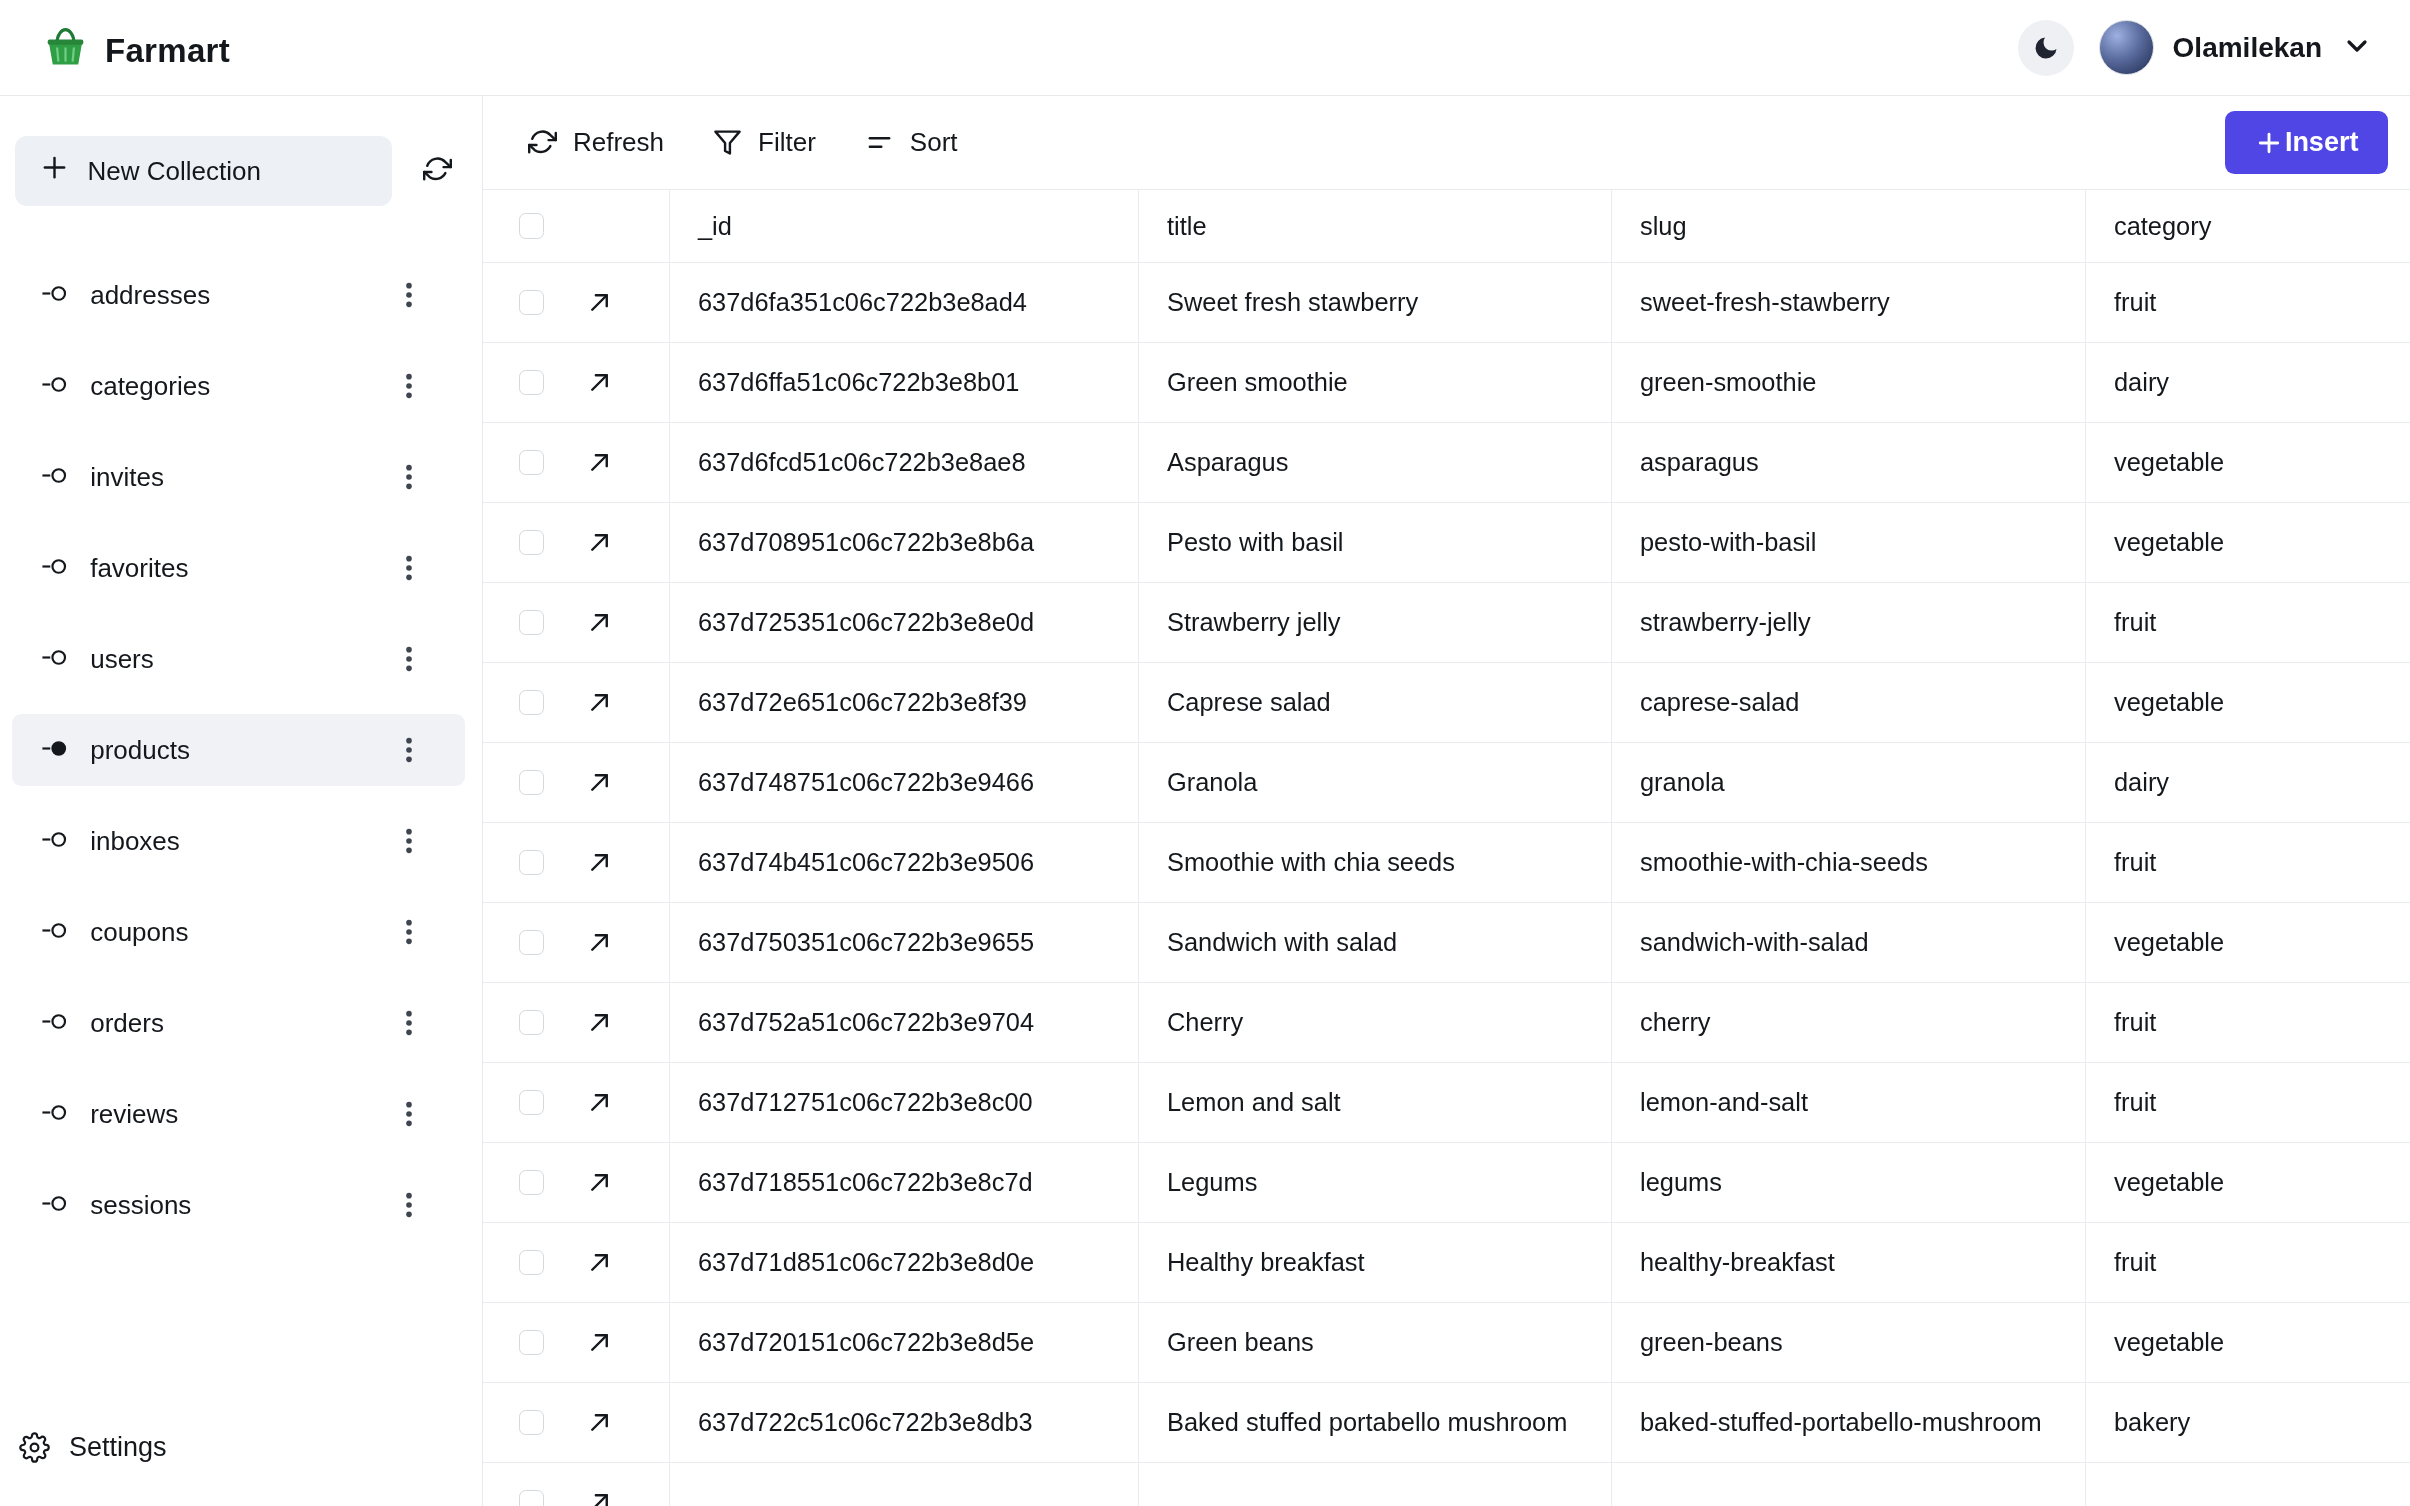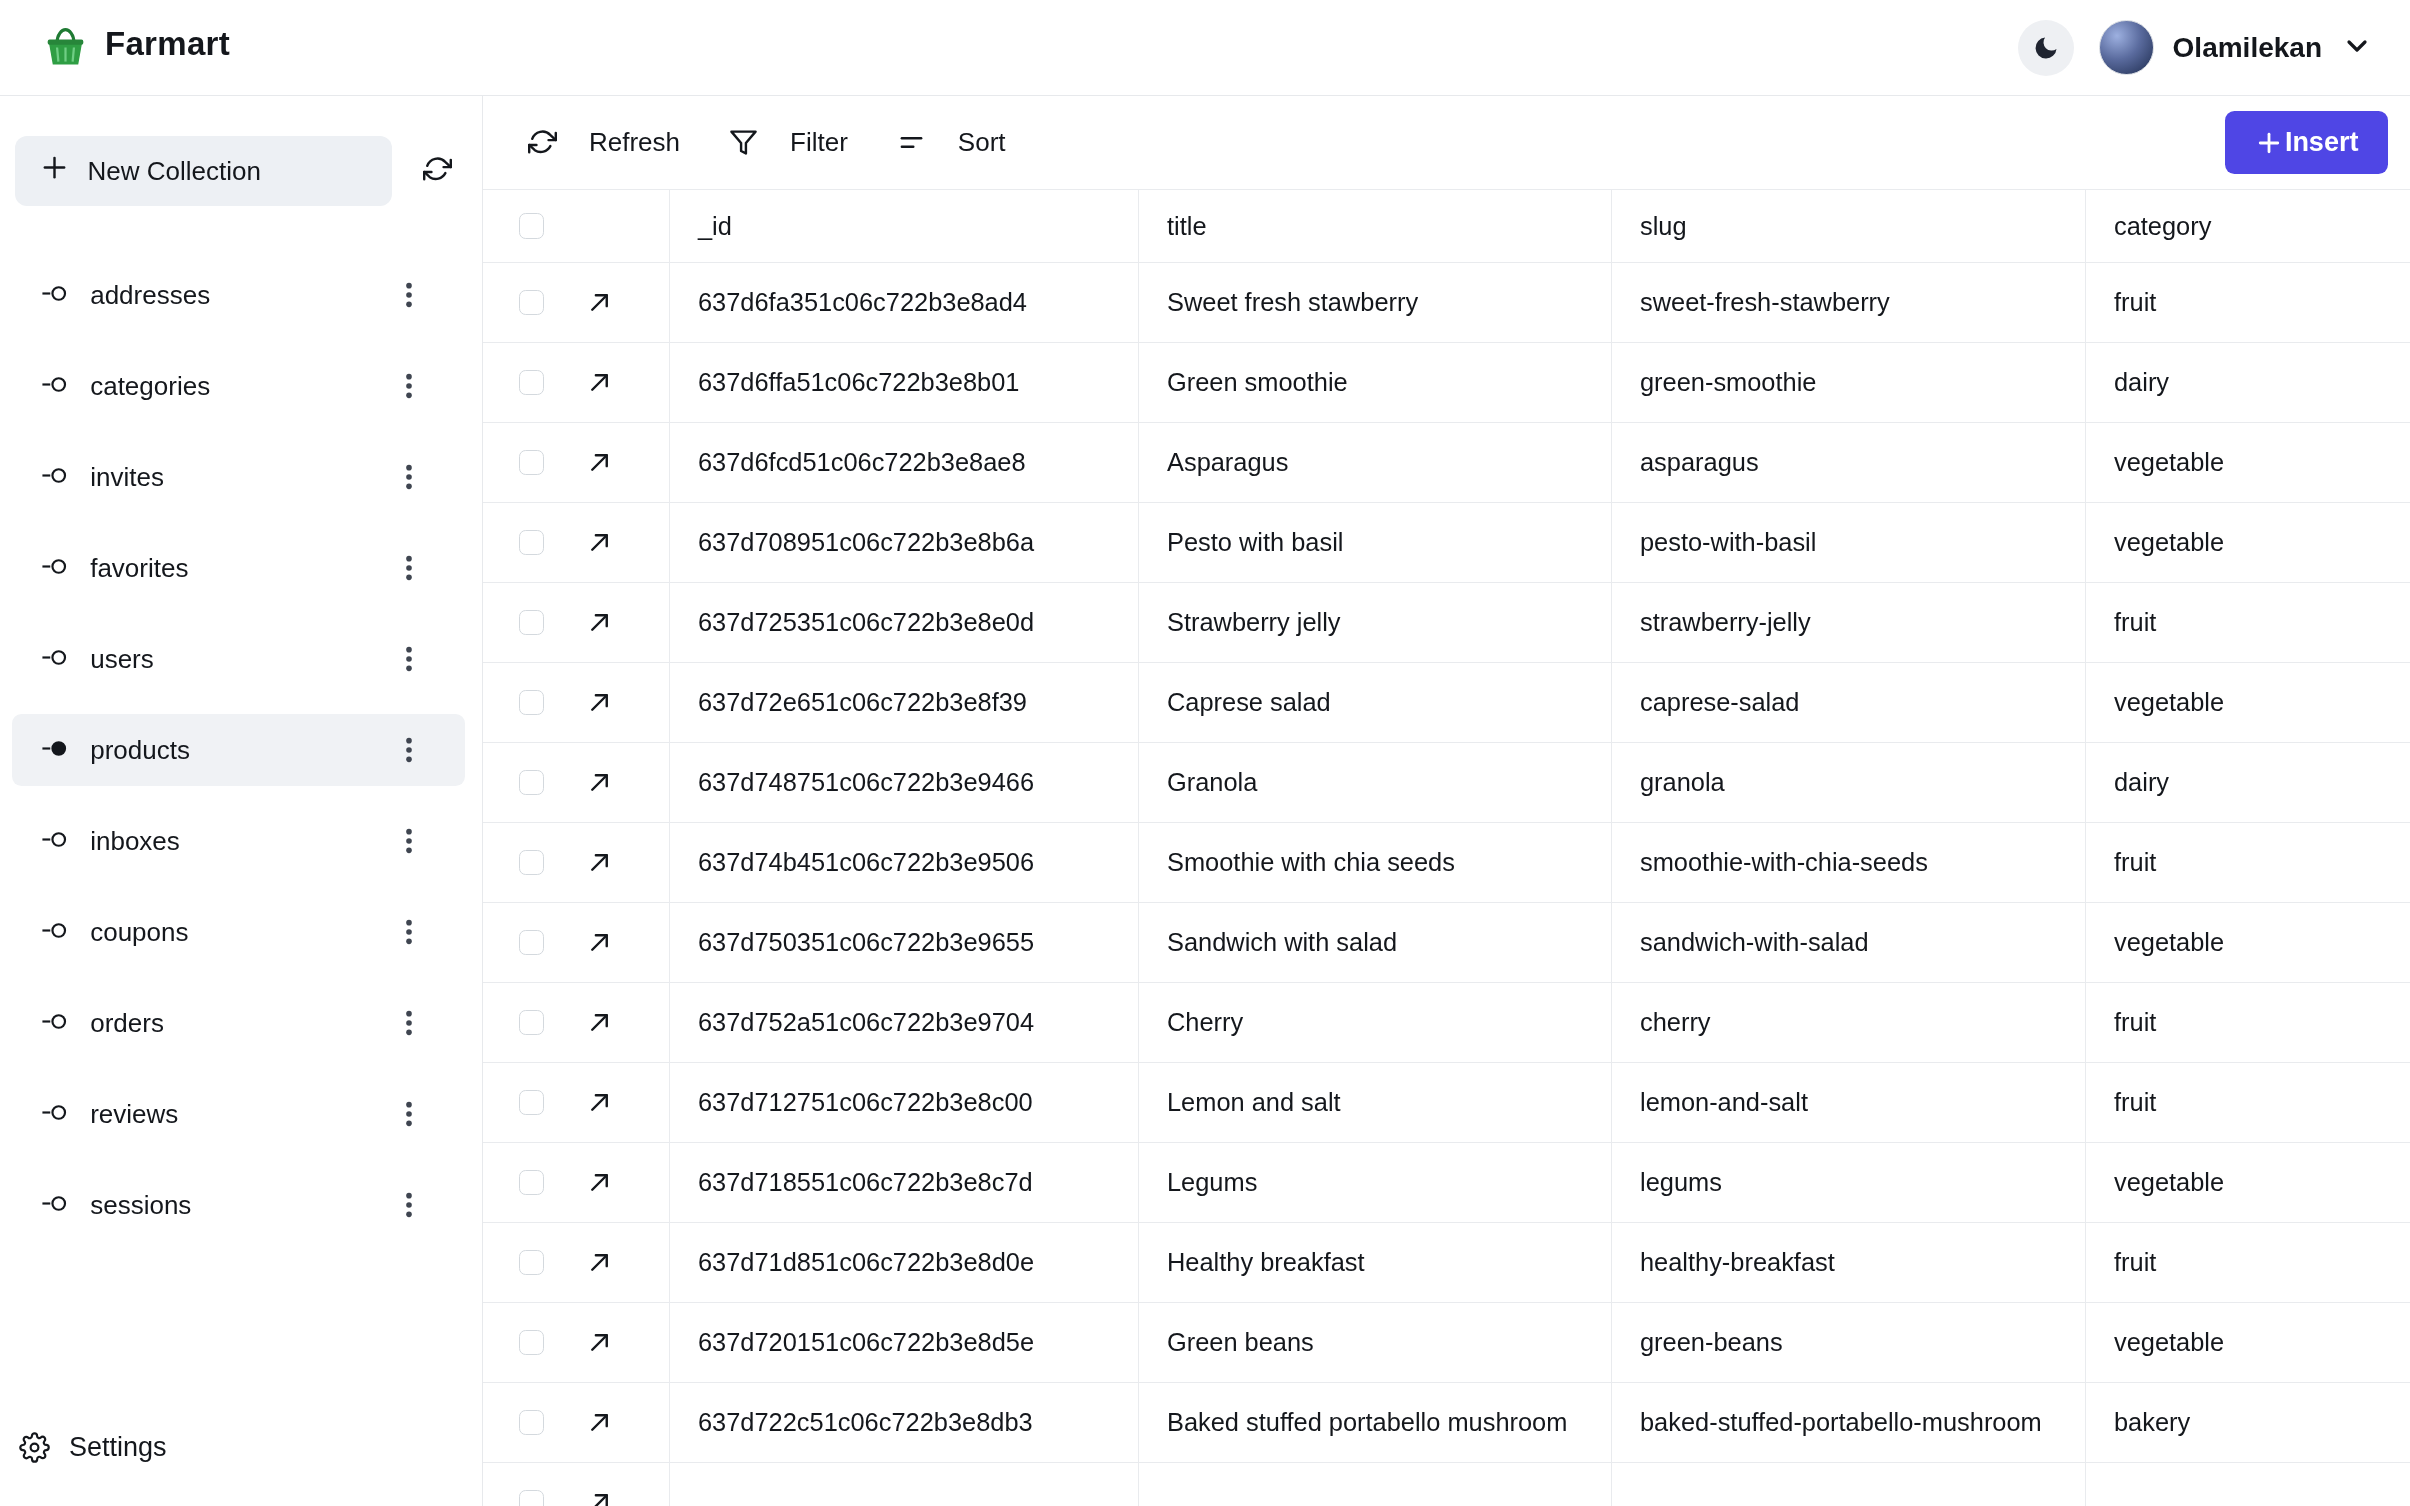--- a/index.html
+++ b/index.html
@@ -11,21 +11,21 @@
   }
   button { background:none; border:none; font:inherit; color:inherit; cursor:pointer; }
 
   
   .header {
     height:96px;
     border-bottom:0.9px solid #e7e9ec;
     display:flex; align-items:center; justify-content:space-between;
     padding:0 38px 0 43px;
   }
-  .logo { display:flex; align-items:flex-start; gap:17px; }
+  .logo { display:flex; align-items:flex-end; gap:17px; }
   .logo-text { font-size:33px; font-weight:700; letter-spacing:0.3px; }
   .header-right { display:flex; align-items:center; gap:24.5px; }
   .moon-btn {
     width:56px; height:56px; border-radius:50%;
     background:#eef0f3; display:flex; align-items:center; justify-content:center;
   }
   .moon-btn svg { width:28px; height:28px; fill:#1f2430; }
   .user-chip { display:flex; align-items:center; gap:19px;text-align:right; }
   .avatar {
     width:55px; height:55px; border-radius:50%;
@@ -68,21 +68,21 @@
   .settings-row {
     margin-top:auto;
     display:flex; align-items:center; gap:19px;
     padding:0 0 43px 19px; font-size:27px;
   }
   .settings-row svg { width:31px; height:31px; stroke:#14171c; stroke-width:1.7; fill:none; stroke-linecap:round; stroke-linejoin:round; }
 
   
   .main { flex:1; display:flex; flex-direction:column; min-width:0; }
   .toolbar { height:93px; display:flex; align-items:center; padding:0 22.6px 0 45px; }
-  .tool { display:flex; align-items:center; gap:32px; font-size:26px; margin-right:49px; }
+  .tool { display:flex; align-items:center; gap:16px; font-size:26px; margin-right:49px; }
   .tool svg { width:29px; height:29px; stroke:#14171c; stroke-width:2; fill:none; stroke-linecap:round; stroke-linejoin:round; }
   .insert-btn {
     margin-left:auto; height:63px; padding:0 30px;
     background:#4f46e5; border-radius:9.4px;
     color:#fff; display:flex; align-items:center; gap:2px;
     font-size:27px; font-weight:600;
   }
   .insert-btn svg { width:28px; height:28px; stroke:#ffffff; stroke-width:2.4; fill:none; stroke-linecap:round; }
 
   

